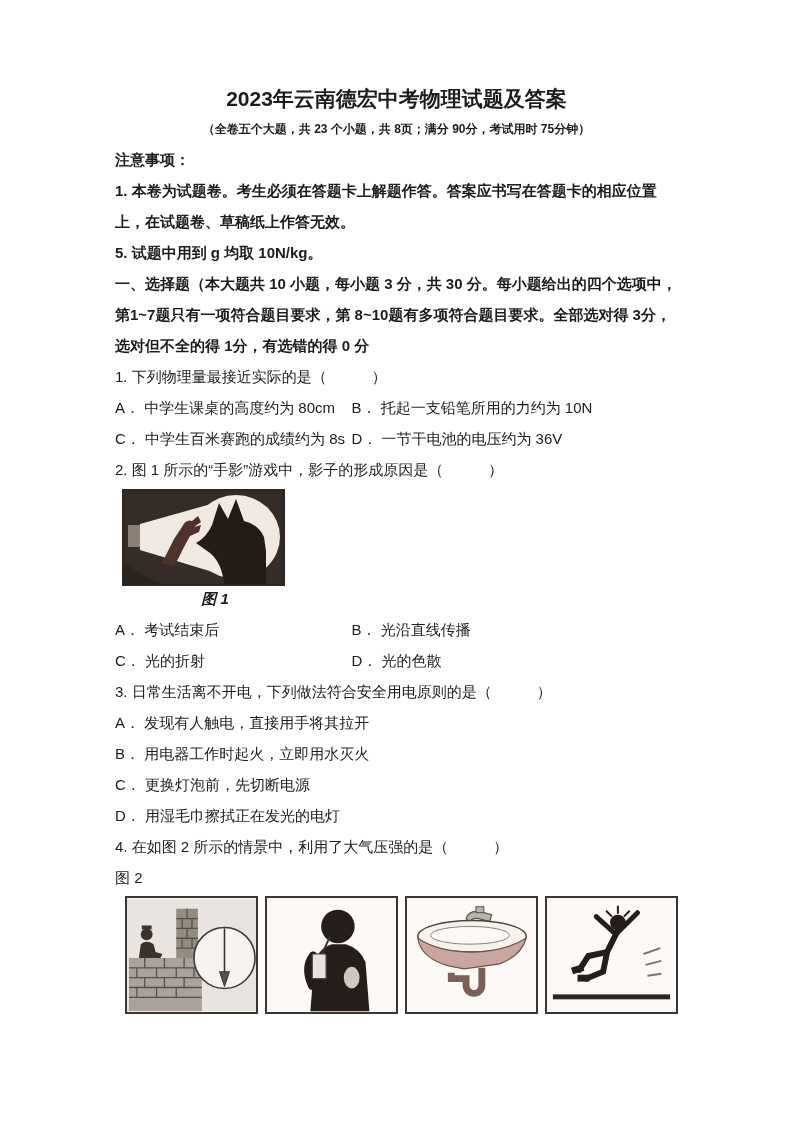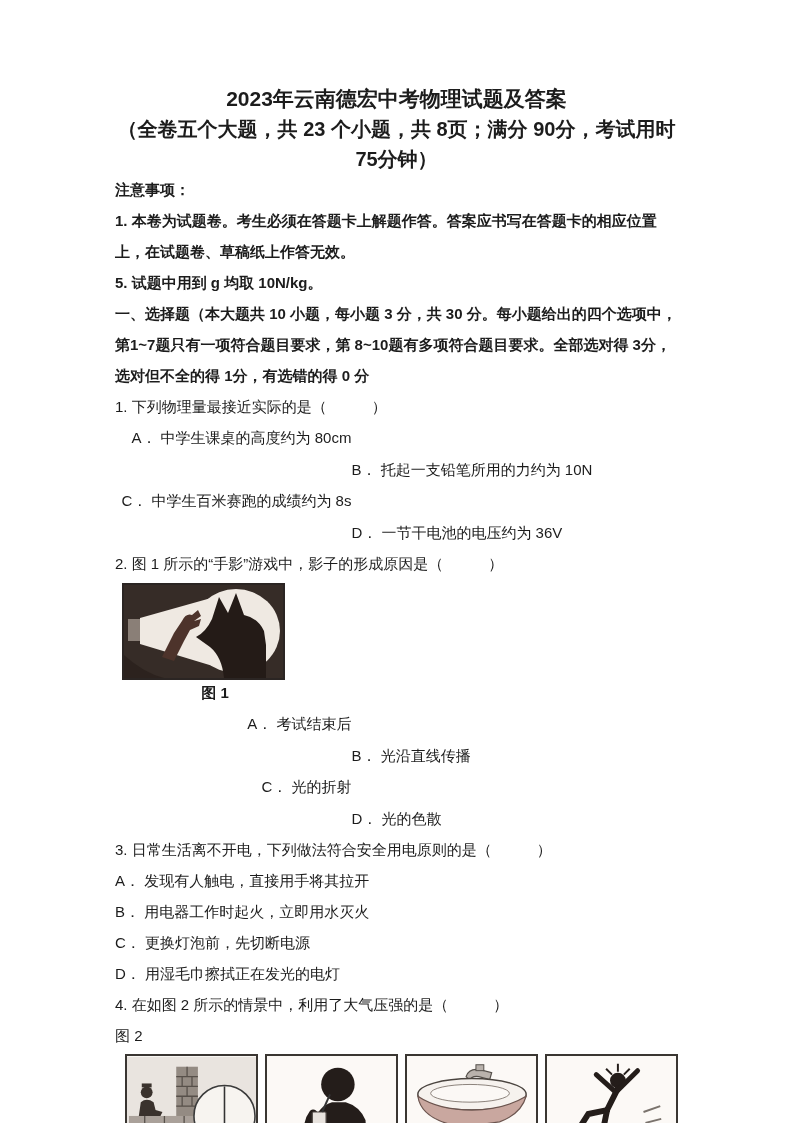--- a/index.html
+++ b/index.html
@@ -6,26 +6,26 @@
   .page{
     width:794px;height:1123px;background:#ffffff;box-sizing:border-box;
     padding:84px 116px 0 115px;margin:0 auto;
     font-family:"Liberation Sans","DejaVu Sans",sans-serif;
     color:#1c1c1c;font-size:15px;line-height:31px;position:relative;overflow:hidden;
   }
   .page p{margin:0;white-space:pre-wrap;}
   .t-center{text-align:center;}
   .bold{font-weight:bold;}
   .exam-title{font-size:21px;font-weight:bold;line-height:30px;margin:0 0 4px;}
-  .exam-subtitle{font-size:20px;font-weight:bold;line-height:30px;margin:0 0 6px;}
-  .opt-row{display:flex;line-height:31px;text-align:right;}
+  .exam-subtitle{font-size:12px;font-weight:bold;line-height:30px;margin:0 0 6px;}
+  .opt-row{display:flex;line-height:31px;}
   .opt-left{width:42%;flex-shrink:0;white-space:pre-wrap;}
-  .opt-right{white-space:pre-wrap;margin-top:32px;}
+  .opt-right{white-space:pre-wrap;}
   .opt-single{line-height:31px;white-space:pre-wrap;}
-  .fig1{margin:4px 0 2px 7px;width:186px;}
+  .fig1{margin:4px 0 2px 7px;width:186px;font-style:italic;}
   .fig1-frame{width:163px;height:97px;border:2px solid #2b2523;box-sizing:border-box;background:#362c27;}
   .fig1-frame svg{display:block;width:100%;height:100%;}
   .fig1-caption{text-align:center;font-weight:bold;line-height:22px;font-size:15px;margin-top:2px;}
   .fig2-strip{display:flex;gap:7px;margin:3px 0 0 10px;}
   .panel{width:135px;height:118px;border:2px solid #3a3632;box-sizing:border-box;background:#fbf8f5;}
   .panel svg{display:block;width:100%;height:100%;}
 </style>
 </head>
 <body>
 

